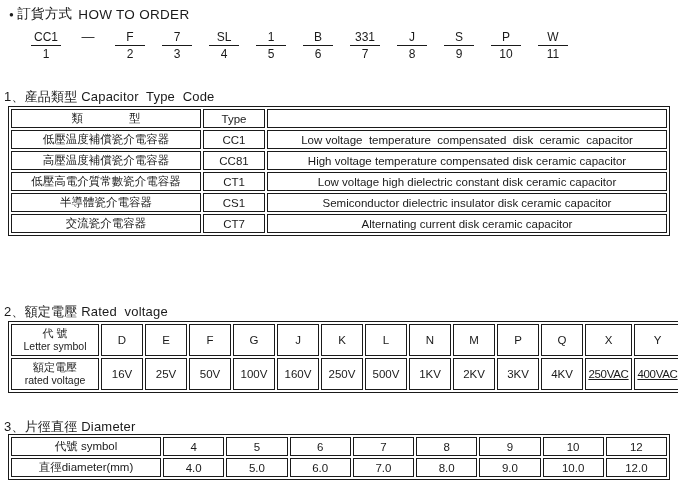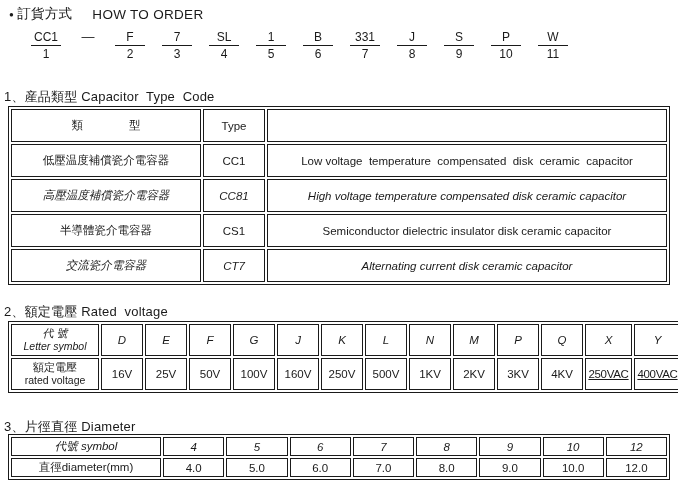--- a/index.html
+++ b/index.html
@@ -10,21 +10,21 @@
     color:#1a1a1a;
   }
   .page { position:relative; width:678px; height:486px; background:#fff; overflow:hidden; }
 
   
   .doc-header {
     position:absolute; top:5px; left:9px;
     display:flex; align-items:center; font-size:13.5px; letter-spacing:0.3px;
   }
   .doc-header .bullet { font-size:8px; margin-right:3px; }
-  .doc-header .cn { margin-right:20px; }
+  .doc-header .cn { margin-right:6px; }
 
   
   .code-row {
     position:absolute; top:30px; left:31px;
     display:flex; align-items:flex-start; gap:17px;
   }
   .code-part { display:flex; flex-direction:column; align-items:center; font-size:12px; line-height:14px; }
   .code-top {
     min-width:30px; text-align:center; padding:0 2px 1px;
     border-bottom:1.5px solid #1a1a1a;
@@ -45,25 +45,25 @@
     position:absolute; left:8px; width:662px;
     border-collapse:separate; border-spacing:2px;
     table-layout:fixed; background:#fff;
     border:1px solid #1a1a1a;
   }
   table.grid td {
     border:1px solid #1a1a1a; background:#fff;
     text-align:center; vertical-align:middle;
     font-size:11.5px; padding:1px 2px; overflow:hidden;
   }
-  td.gray { background:#dcdcdc;font-style:italic; }
+  td.gray { background:#dcdcdc; }
 
   
   #type-table { top:106px; }
-  #type-table td { height:33px; }
+  #type-table td { height:19px; }
   #type-table .cn-cell { white-space:pre; font-size:11.5px; }
   #type-table .en-cell { white-space:pre; font-size:11.5px; }
 
   
   #voltage-table { top:321px; }
   #voltage-table td { height:32px; }
   .two-line { display:flex; flex-direction:column; line-height:1.2; }
   .two-line .l1 { font-size:11px; white-space:pre; }
   .two-line .l2 { font-size:10.5px; }
   .sym-cell { font-size:11.5px; }
@@ -148,20 +148,25 @@
       </tr>
       <tr>
         <td class="cn-cell">低壓温度補償瓷介電容器</td>
         <td>CC1</td>
         <td class="en-cell">Low voltage  temperature  compensated  disk  ceramic  capacitor</td>
       </tr>
       <tr>
         <td class="cn-cell gray">高壓温度補償瓷介電容器</td>
         <td class="gray">CC81</td>
         <td class="en-cell gray">High voltage temperature compensated disk ceramic capacitor</td>
+      </tr>
+      <tr>
+        <td class="cn-cell">低壓高電介質常數瓷介電容器</td>
+        <td>CT1</td>
+        <td class="en-cell">Low voltage high dielectric constant disk ceramic capacitor</td>
       </tr>
       <tr>
         <td class="cn-cell">半導體瓷介電容器</td>
         <td>CS1</td>
         <td class="en-cell">Semiconductor dielectric insulator disk ceramic capacitor</td>
       </tr>
       <tr>
         <td class="cn-cell gray">交流瓷介電容器</td>
         <td class="gray">CT7</td>
         <td class="en-cell gray">Alternating current disk ceramic capacitor</td>

